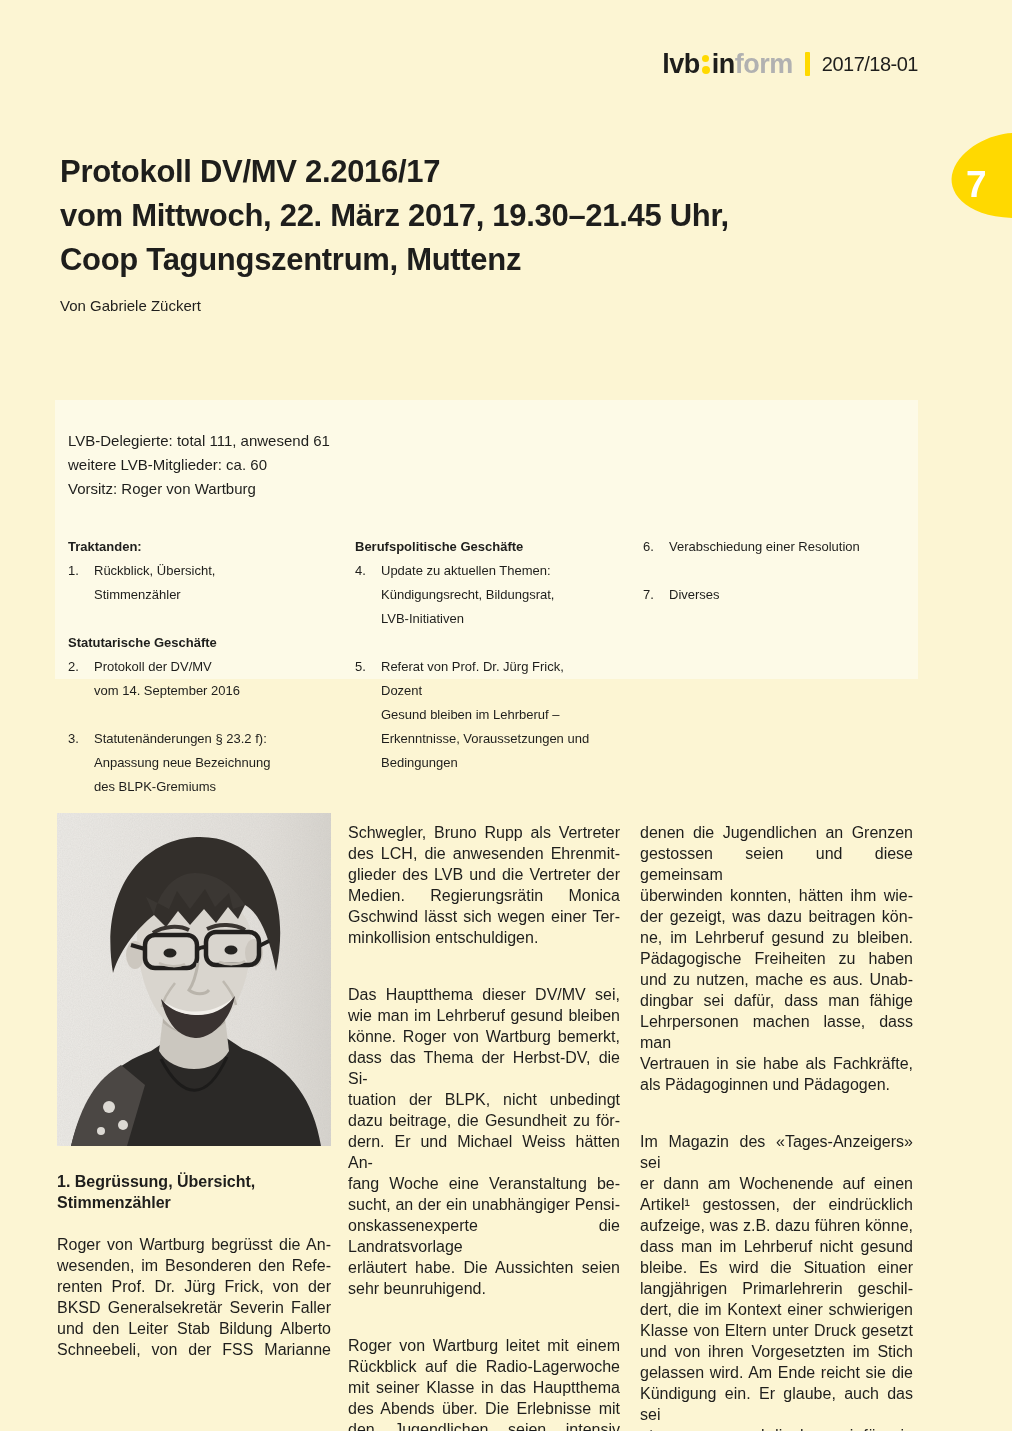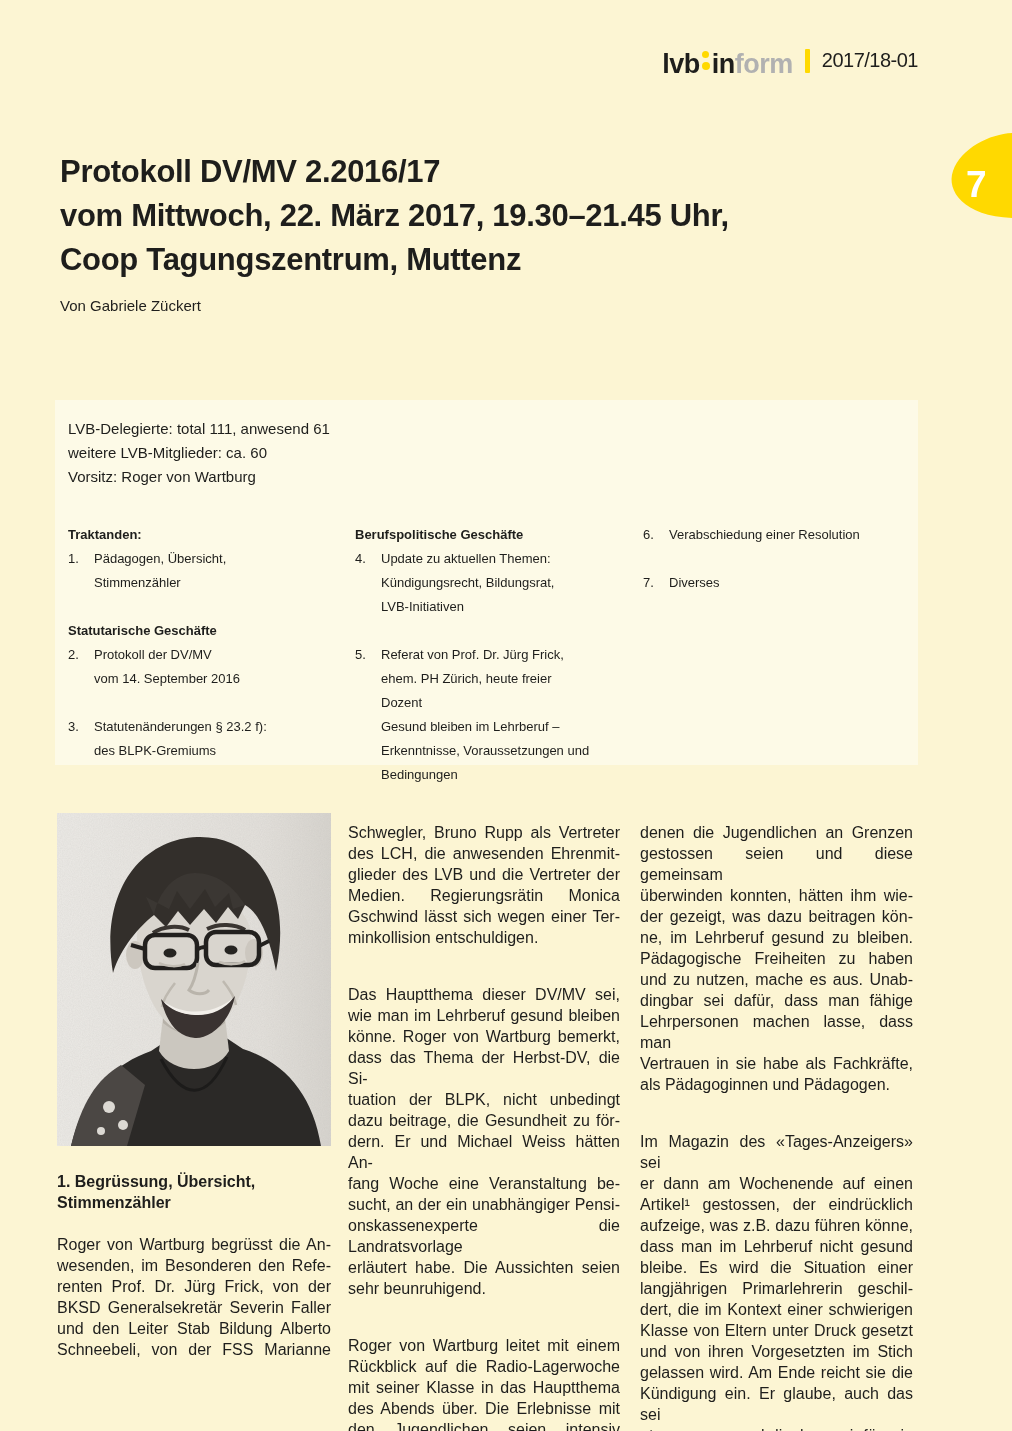--- a/index.html
+++ b/index.html
@@ -8,37 +8,37 @@
   }
   *{margin:0;padding:0;box-sizing:border-box}
   html,body{background:#fff}
   .page{
     position:relative;width:1012px;height:1431px;overflow:hidden;
     background:var(--page-bg);color:var(--ink);
     font-family:"Liberation Sans",sans-serif;
   }
   
   .masthead{position:absolute;top:48px;right:94px;display:flex;align-items:center;height:32px}
-  .logo{display:flex;font-weight:bold;font-size:27px;letter-spacing:-0.5px}
+  .logo{display:flex;align-items:center;font-weight:bold;font-size:27px;letter-spacing:-0.5px}
   .logo .lvb,.logo .in{color:var(--ink)}
   .logo .form{color:var(--logo-gray)}
   .logo-dots{display:inline-flex;flex-direction:column;justify-content:flex-end;align-items:center;height:21px;margin:0 2px 1px 2px;gap:4px}
   .logo-dots i{display:block;border-radius:50%;background:var(--yellow)}
   .logo-dots i.d1{width:7px;height:7px}
   .logo-dots i.d2{width:8px;height:8px}
   .logo-sep{width:5px;height:24px;background:var(--yellow);margin:0 12px;border-radius:1px}
   .issue{font-size:20px;font-weight:normal}
   .issue b{font-weight:normal}
   
   .badge{position:absolute;top:124px;right:0;width:68px;height:102px}
   
   .title{position:absolute;left:60px;top:150px;font-weight:bold;font-size:31px;line-height:44px;letter-spacing:-0.3px}
   .byline{position:absolute;left:60px;top:297px;font-size:15px}
   
-  .info-box{position:absolute;left:55px;top:400px;width:863px;height:365px;background:var(--box-bg);padding:17px 14px 0 13px}
+  .info-box{position:absolute;left:55px;top:400px;width:863px;height:279px;background:var(--box-bg);padding:29px 14px 0 13px}
   .meta{font-size:15px;line-height:24px}
   .agenda{display:flex;margin-top:34px;font-size:13px;line-height:24px}
   .agenda-col{flex:none}
   .agenda-col.c0{width:287px}
   .agenda-col.c1{width:288px}
   .agenda-col.c2{width:260px}
   .agenda-sec + .agenda-sec{margin-top:24px}
   .agenda-title{font-weight:bold}
   .agenda-item{display:flex}
   .agenda-item + .agenda-item{margin-top:24px}
@@ -97,59 +97,59 @@
         <div class="mline">weitere LVB-Mitglieder: ca. 60</div>
         <div class="mline">Vorsitz: Roger von Wartburg</div>
       </div>
     <div class="agenda" id="agenda">
         <div class="agenda-col c0">
           <div class="agenda-sec">
             <div class="agenda-title">Traktanden:</div>
             <div class="agenda-item">
               <span class="num">1.</span>
               <div class="ilines">
-                <div class="iline">Pädagogen, Übersicht,</div>
+                <div class="iline">Rückblick, Übersicht,</div>
                 <div class="iline">Stimmenzähler</div>
               </div>
             </div>
           </div>
           <div class="agenda-sec">
             <div class="agenda-title">Statutarische Geschäfte</div>
             <div class="agenda-item">
               <span class="num">2.</span>
               <div class="ilines">
                 <div class="iline">Protokoll der DV/MV</div>
                 <div class="iline">vom 14. September 2016</div>
               </div>
             </div>
             <div class="agenda-item">
               <span class="num">3.</span>
               <div class="ilines">
                 <div class="iline">Statutenänderungen § 23.2 f):</div>
+                <div class="iline">Anpassung neue Bezeichnung</div>
                 <div class="iline">des BLPK-Gremiums</div>
               </div>
             </div>
           </div>
         </div>
         <div class="agenda-col c1">
           <div class="agenda-sec">
             <div class="agenda-title">Berufspolitische Geschäfte</div>
             <div class="agenda-item">
               <span class="num">4.</span>
               <div class="ilines">
                 <div class="iline">Update zu aktuellen Themen:</div>
                 <div class="iline">Kündigungsrecht, Bildungsrat,</div>
                 <div class="iline">LVB-Initiativen</div>
               </div>
             </div>
             <div class="agenda-item">
               <span class="num">5.</span>
               <div class="ilines">
                 <div class="iline">Referat von Prof. Dr. Jürg Frick,</div>
-                <div class="iline">ehem. PH Zürich, heute freier</div>
                 <div class="iline">Dozent</div>
                 <div class="iline">Gesund bleiben im Lehrberuf –</div>
                 <div class="iline">Erkenntnisse, Voraussetzungen und</div>
                 <div class="iline">Bedingungen</div>
               </div>
             </div>
           </div>
         </div>
         <div class="agenda-col c2">
           <div class="agenda-sec">

